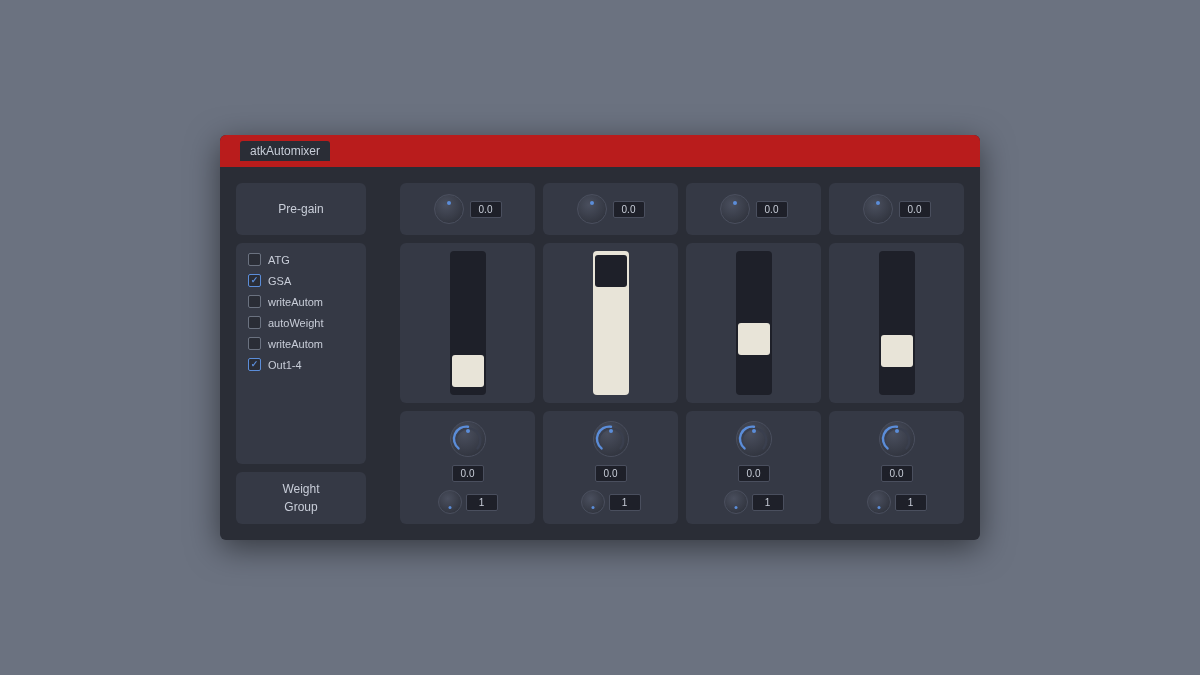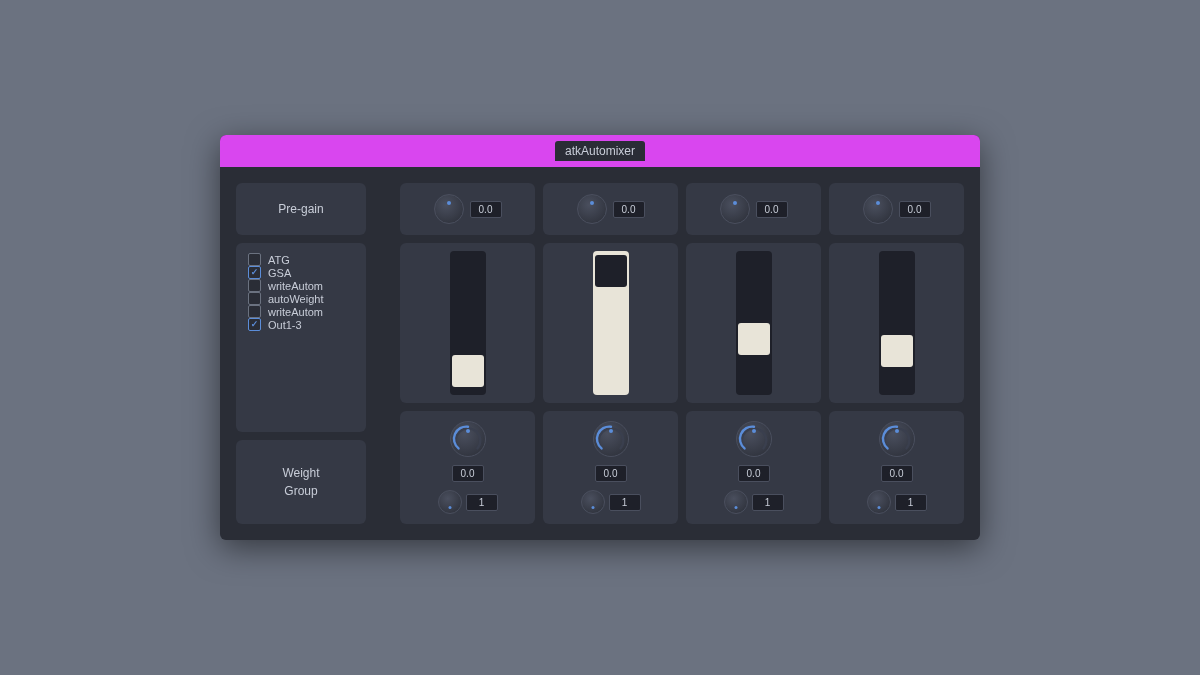--- a/index.html
+++ b/index.html
@@ -15,25 +15,24 @@
 
     .app-window {
       width: 760px;
       background: #2a2d36;
       border-radius: 6px;
       overflow: hidden;
       box-shadow: 0 8px 32px rgba(0,0,0,0.5);
     }
 
     .title-bar {
-      background: #d946ef;
+      background: #b91c1c;
       padding: 6px 20px;
       display: flex;
       align-items: center;
-      justify-content: center;
     }
 
     .title-bar-label {
       color: #c8cdd8;
       font-size: 12px;
       font-weight: 500;
       background: #2a2d36;
       padding: 3px 10px;
       border-radius: 3px 3px 0 0;
     }
@@ -64,21 +63,21 @@
       font-size: 12px;
       text-align: right;
     }
 
     .checkboxes-panel {
       background: #353945;
       border-radius: 6px;
       padding: 10px 12px;
       display: flex;
       flex-direction: column;
-      gap: 0;
+      gap: 8px;
       flex: 1;
     }
 
     .checkbox-row {
       display: flex;
       align-items: center;
       gap: 7px;
       color: #c8cdd8;
       font-size: 11px;
     }
@@ -103,21 +102,21 @@
     .cb-check {
       color: #5b8dd9;
       font-size: 9px;
       font-weight: bold;
       line-height: 1;
     }
 
     .weight-group-panel {
       background: #353945;
       border-radius: 6px;
-      height: 84px;
+      height: 52px;
       display: flex;
       flex-direction: column;
       align-items: center;
       justify-content: center;
       gap: 4px;
       color: #c8cdd8;
       font-size: 12px;
     }
 
     
@@ -321,21 +320,21 @@
           <span>autoWeight</span>
         </div>
         <div class="checkbox-row">
           <div class="cb-box"></div>
           <span>writeAutom</span>
         </div>
         <div class="checkbox-row">
           <div class="cb-box checked">
             <span class="cb-check">✓</span>
           </div>
-          <span>Out1-3</span>
+          <span>Out1-4</span>
         </div>
       </div>
 
       <div class="weight-group-panel">
         <span>Weight</span>
         <span>Group</span>
       </div>
     </div>
 
     <div class="channels-area">

